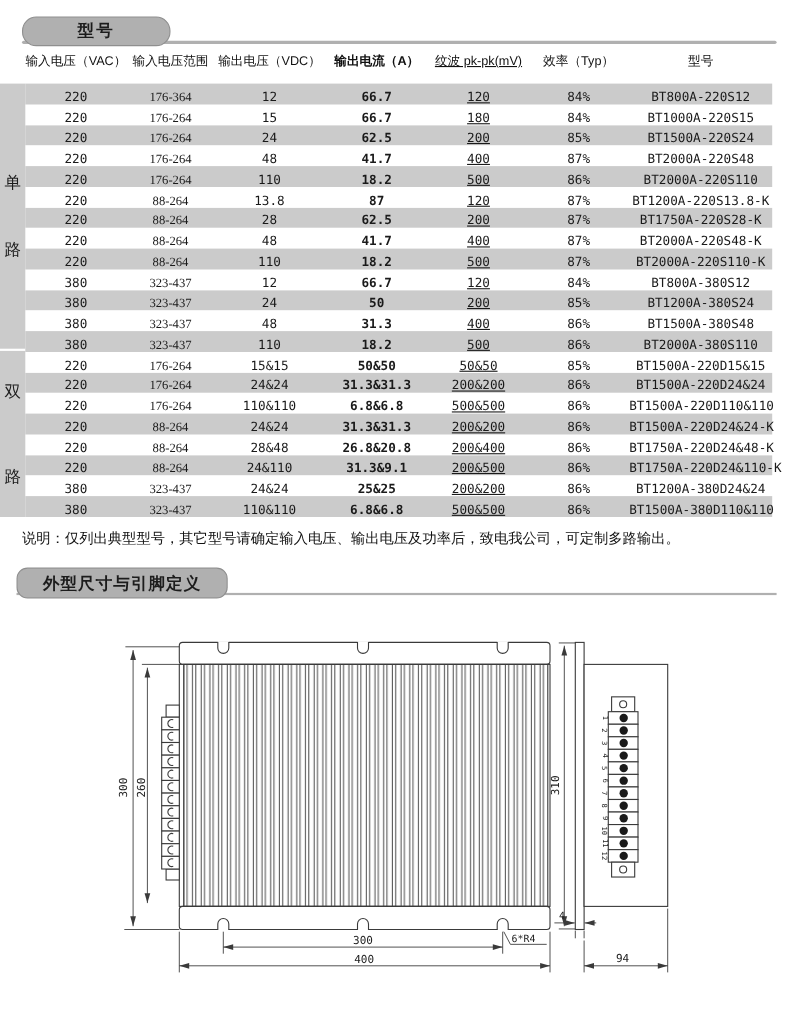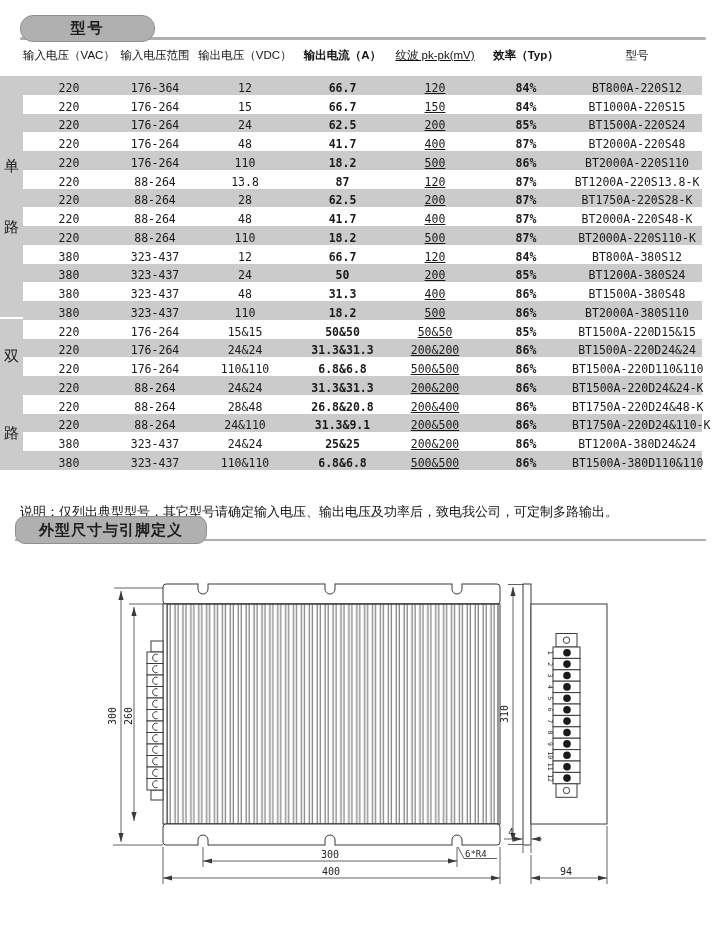--- a/index.html
+++ b/index.html
@@ -13,35 +13,35 @@
        font-size:15px;font-weight:700;color:#1c1c1c;letter-spacing:2px;}
   .rule1{left:20px;top:37px;width:686px;height:3px;border-radius:2px;}
   .tab1{left:20px;top:15px;width:133px;height:25px;}
   .rule2{left:15px;top:539px;width:691px;height:2px;}
   .tab2{left:15px;top:516px;width:190px;height:26px;letter-spacing:1px;border-radius:10px;}
 
   
   .thead{position:absolute;left:23px;top:48px;width:679px;height:28px;
          display:flex;font-size:11.5px;color:#111;}
   .th{text-align:center;white-space:nowrap;}
-  .c0{width:92px;} .c1{width:80px;} .c2{width:100px;} .c3{width:95px;font-weight:bold;}
-  .c4{width:90px;text-decoration:underline;} .c5{width:92px;font-weight:bold;} .c6{width:130px;}
+  .c0{width:92px;} .c1{width:80px;font-family:Liberation Serif, serif;} .c2{width:100px;} .c3{width:95px;font-weight:bold;}
+  .c4{width:90px;text-decoration:underline;} .c5{width:92px;} .c6{width:130px;}
   .tbody{position:absolute;left:23px;top:76px;width:679px;}
   .trow{display:flex;height:18.76px;align-items:flex-end;
         font-size:11.5px;font-family:"DejaVu Sans Mono",monospace;color:#1a1a1a;}
   .trow.odd{background:#cbcbcb;}
   .tcell{text-align:center;white-space:nowrap;}
 
   .side-seg{position:absolute;left:0;width:23px;background:#cbcbcb;
             display:flex;flex-direction:column;align-items:center;justify-content:center;
             font-size:15px;color:#1c1c1c;}
   .seg1{top:76px;height:241px;gap:42px;}
   .seg2{top:319px;height:151px;gap:58px;}
 
-  .note{position:absolute;left:20px;top:481px;width:690px;font-size:13px;color:#111;margin-top:22px;}
+  .note{position:absolute;left:20px;top:481px;width:690px;font-size:13px;color:#111;}
 
   
   svg.drawing{position:absolute;left:0;top:0;}
   .ln{stroke:#3a3a3a;stroke-width:1;fill:none;}
   .lnw{stroke:#3a3a3a;stroke-width:1;fill:#ffffff;}
   .dim{stroke:#3a3a3a;stroke-width:0.8;fill:none;}
   .dimtext{font-size:10px;fill:#222;font-family:"DejaVu Sans Mono",monospace;}
   .dimtext-s{font-size:9px;fill:#222;font-family:"DejaVu Sans Mono",monospace;}
   .pin-num{font-size:6.5px;fill:#222;font-family:"DejaVu Sans Mono",monospace;}
 </style>
@@ -80,21 +80,21 @@
       <div class="tcell c3">66.7</div>
       <div class="tcell c4">120</div>
       <div class="tcell c5">84%</div>
       <div class="tcell c6">BT800A-220S12</div>
     </div>
     <div class="trow even">
       <div class="tcell c0">220</div>
       <div class="tcell c1">176-264</div>
       <div class="tcell c2">15</div>
       <div class="tcell c3">66.7</div>
-      <div class="tcell c4">150</div>
+      <div class="tcell c4">180</div>
       <div class="tcell c5">84%</div>
       <div class="tcell c6">BT1000A-220S15</div>
     </div>
     <div class="trow odd">
       <div class="tcell c0">220</div>
       <div class="tcell c1">176-264</div>
       <div class="tcell c2">24</div>
       <div class="tcell c3">62.5</div>
       <div class="tcell c4">200</div>
       <div class="tcell c5">85%</div>

